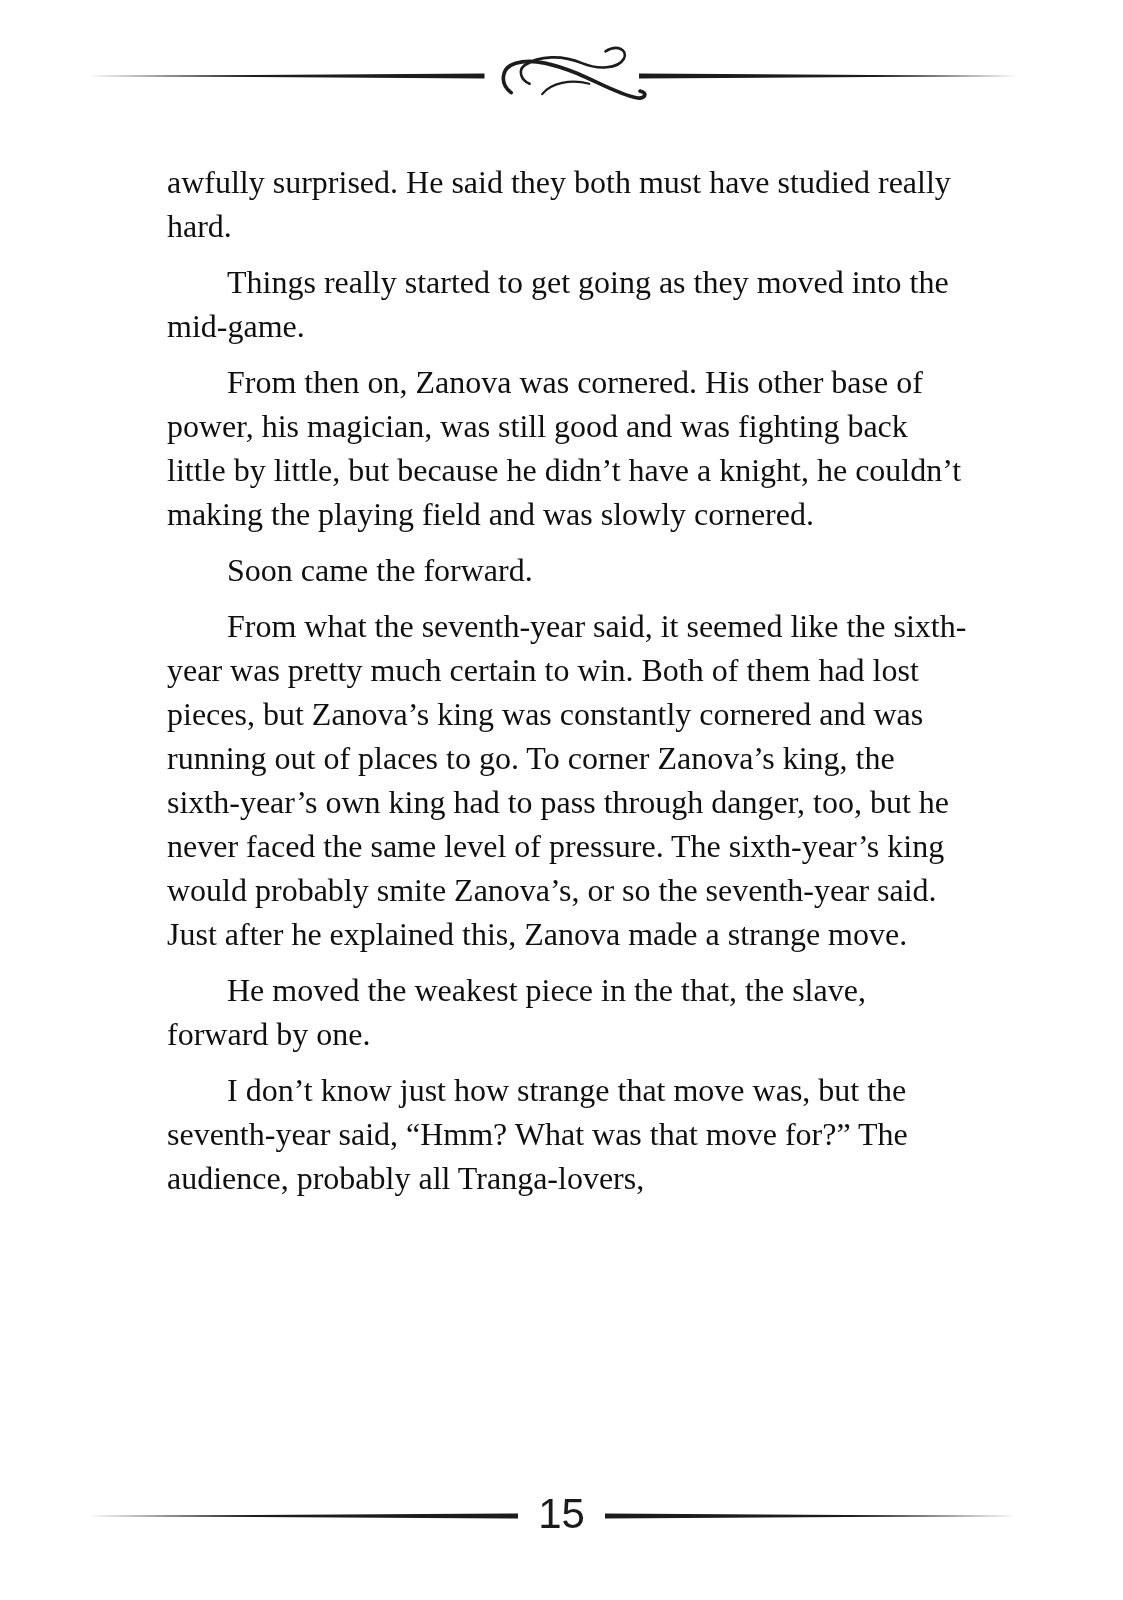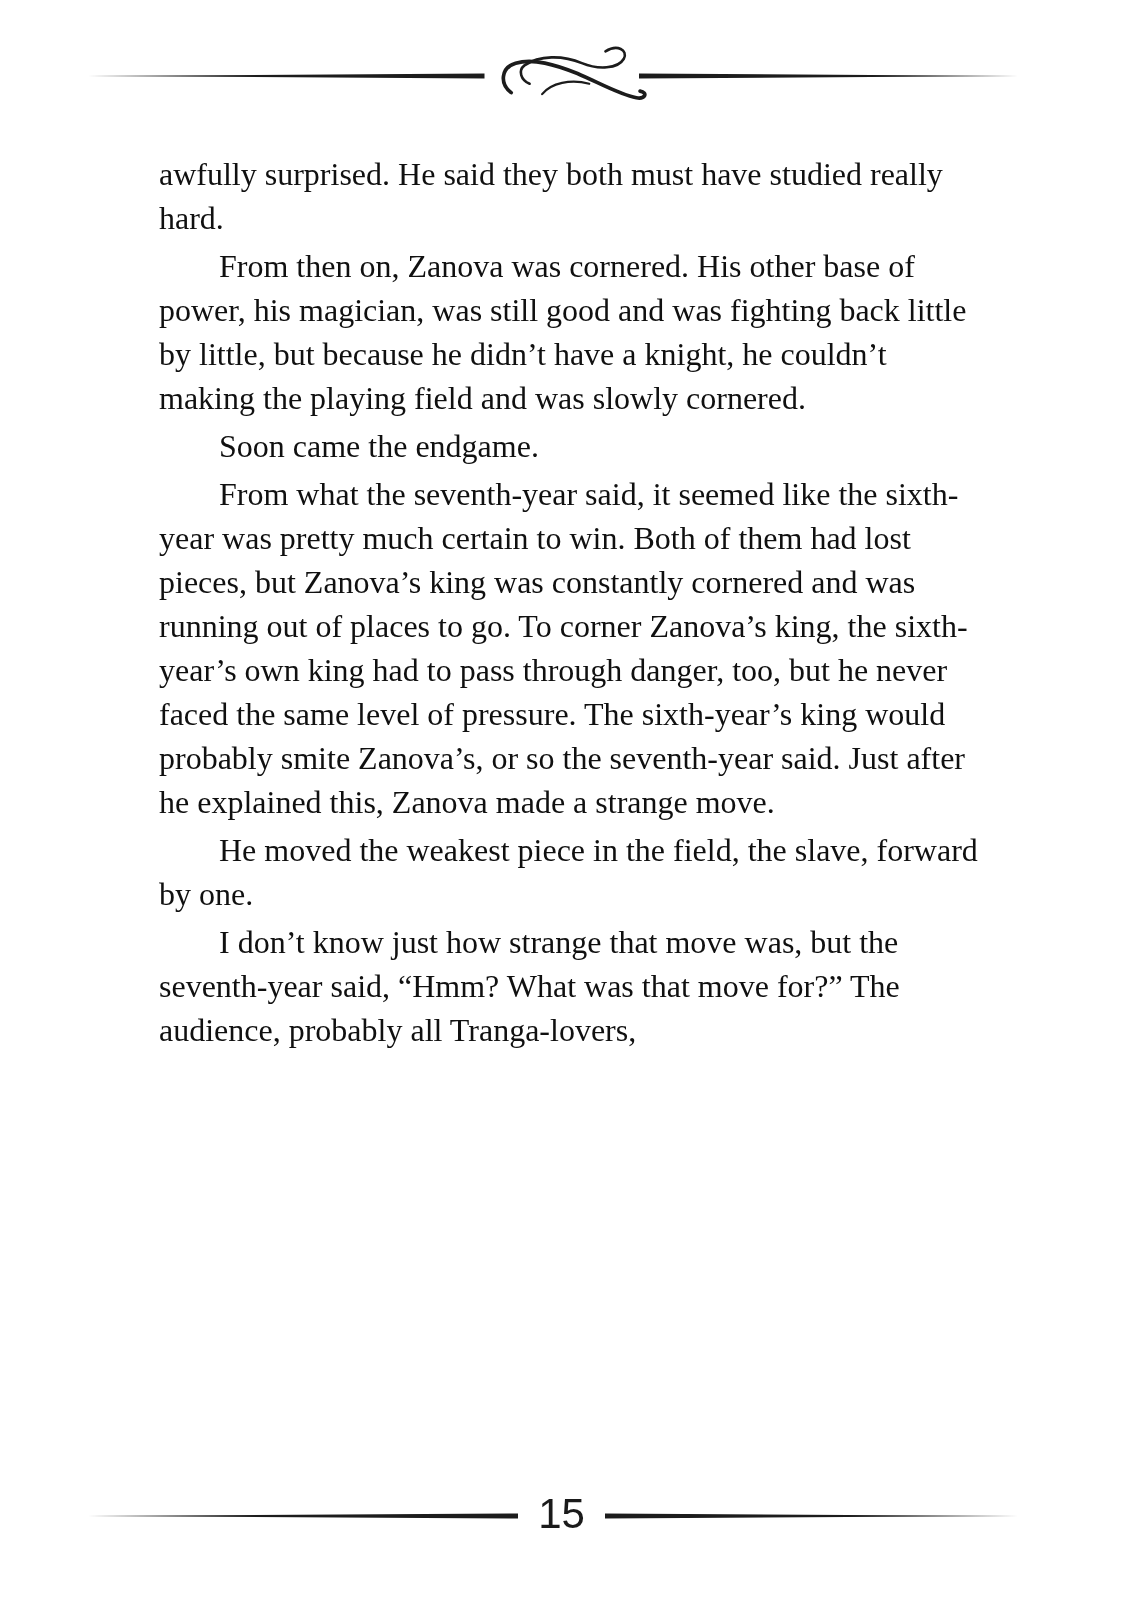--- a/index.html
+++ b/index.html
@@ -54,21 +54,21 @@
   .body-text {
     position: absolute;
     top: 148px;
     left: 155px;
     width: 828px;
     font-size: 32px;
     line-height: 44px;
     text-align: left;
   }
   .body-text p {
-    margin: 4px;
+    margin: 12px;
     text-indent: 60px;
   }
   .body-text p.noindent {
     text-indent: 0;
   }
 
   
   .footer-divider {
     position: absolute;
     top: 1472px;
@@ -104,24 +104,25 @@
       <path d="M150,22 C166,12 181,20 175,32 C167,46 140,47 118,38 C92,27 60,27 40,41 C31,48 35,61 47,66" stroke-width="3.5"></path>
       <path d="M64,80 C76,65 103,59 128,66" stroke-width="3"></path>
     </svg>
     <svg class="taper-line" viewBox="0 0 400 14" preserveAspectRatio="none">
       <polygon points="0,4.5 0,9.5 400,7"></polygon>
     </svg>
   </div>
 
   <div class="body-text">
     <p class="noindent">awfully surprised. He said they both must have studied really hard.</p>
+    <p>Things really started to get going as they moved into the mid-game.</p>
     <p>From then on, Zanova was cornered. His other base of power, his magician, was still good and was fighting back little by little, but because he didn’t have a knight, he couldn’t making the playing field and was slowly cornered.</p>
-    <p>Soon came the endgame.</p>
+    <p>Soon came the forward.</p>
     <p>From what the seventh-year said, it seemed like the sixth-year was pretty much certain to win. Both of them had lost pieces, but Zanova’s king was constantly cornered and was running out of places to go. To corner Zanova’s king, the sixth-year’s own king had to pass through danger, too, but he never faced the same level of pressure. The sixth-year’s king would probably smite Zanova’s, or so the seventh-year said. Just after he explained this, Zanova made a strange move.</p>
-    <p>He moved the weakest piece in the field, the slave, forward by one.</p>
+    <p>He moved the weakest piece in the that, the slave, forward by one.</p>
     <p>I don’t know just how strange that move was, but the seventh-year said, “Hmm? What was that move for?” The audience, probably all Tranga-lovers,</p>
   </div>
 
   <div class="footer-divider">
     <svg class="taper-line" viewBox="0 0 400 14" preserveAspectRatio="none">
       <polygon points="0,7 400,4.5 400,9.5"></polygon>
     </svg>
     <div class="page-number">15</div>
     <svg class="taper-line" viewBox="0 0 400 14" preserveAspectRatio="none">
       <polygon points="0,4.5 0,9.5 400,7"></polygon>

